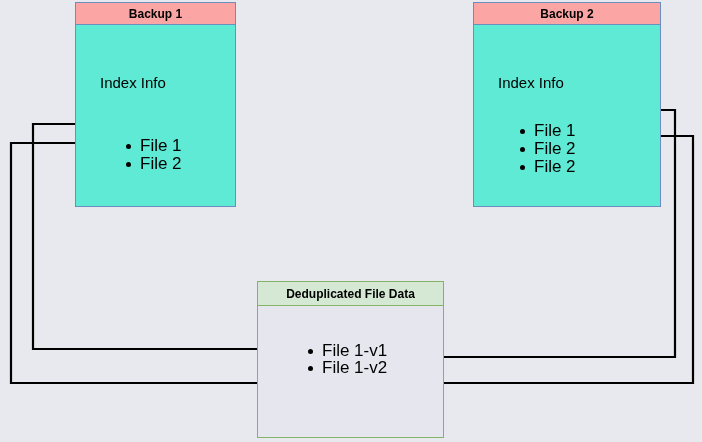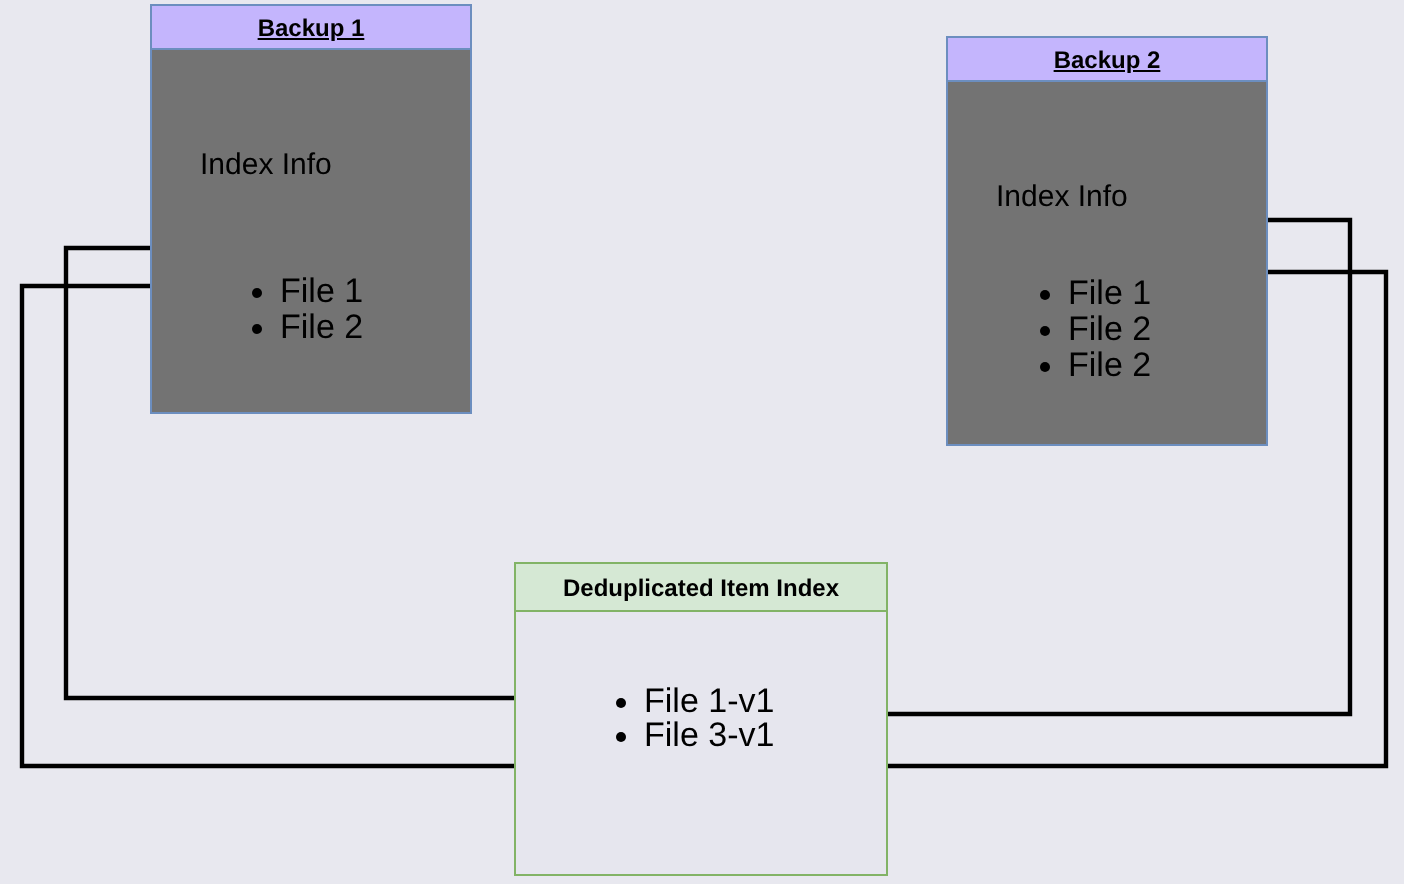--- a/index.html
+++ b/index.html
@@ -46,27 +46,26 @@
   .node .node-body {
     box-sizing: border-box;
     width: 100%;
     position: relative;
   }
   
   .node-backup {
     border: 1px solid #6c8ebf;
   }
   .node-backup .node-header {
-    background: #c4b5fd;
+    background: #fca5a5;
     border-bottom: 1px solid #6c8ebf;
     height: 22px;
-    text-decoration: underline;
   }
   .node-backup .node-body {
-    background: #737373;
+    background: #5eead4;
     height: 181px;
   }
   
   .node-dedup {
     border: 1px solid #82b366;
   }
   .node-dedup .node-header {
     background: #d5e8d4;
     border-bottom: 1px solid #82b366;
     height: 24px;
@@ -137,35 +136,35 @@
     <div class="node-header">Backup 1</div>
     <div class="node-body">
       <div class="index-label" style="left:24px; top:49px;">Index Info</div>
       <ul class="file-list" style="left:48px; top:112px;">
         <li>File 1</li>
         <li>File 2</li>
       </ul>
     </div>
   </div>
 
-  <div class="node node-backup" style="left:473px; top:18px; width:161px;">
+  <div class="node node-backup" style="left:473px; top:2px; width:188px;">
     <div class="node-header">Backup 2</div>
     <div class="node-body">
       <div class="index-label" style="left:24px; top:49px;">Index Info</div>
       <ul class="file-list" style="left:44px; top:97px;">
         <li>File 1</li>
         <li>File 2</li>
         <li>File 2</li>
       </ul>
     </div>
   </div>
 
   <div class="node node-dedup" style="left:257px; top:281px; width:187px;">
-    <div class="node-header">Deduplicated Item Index</div>
+    <div class="node-header">Deduplicated File Data</div>
     <div class="node-body">
       <ul class="file-list dedup-list" style="left:48px; top:36px;">
         <li>File 1-v1</li>
-        <li>File 3-v1</li>
+        <li>File 1-v2</li>
       </ul>
     </div>
   </div>
 
 </div>
 
 </body></html>

